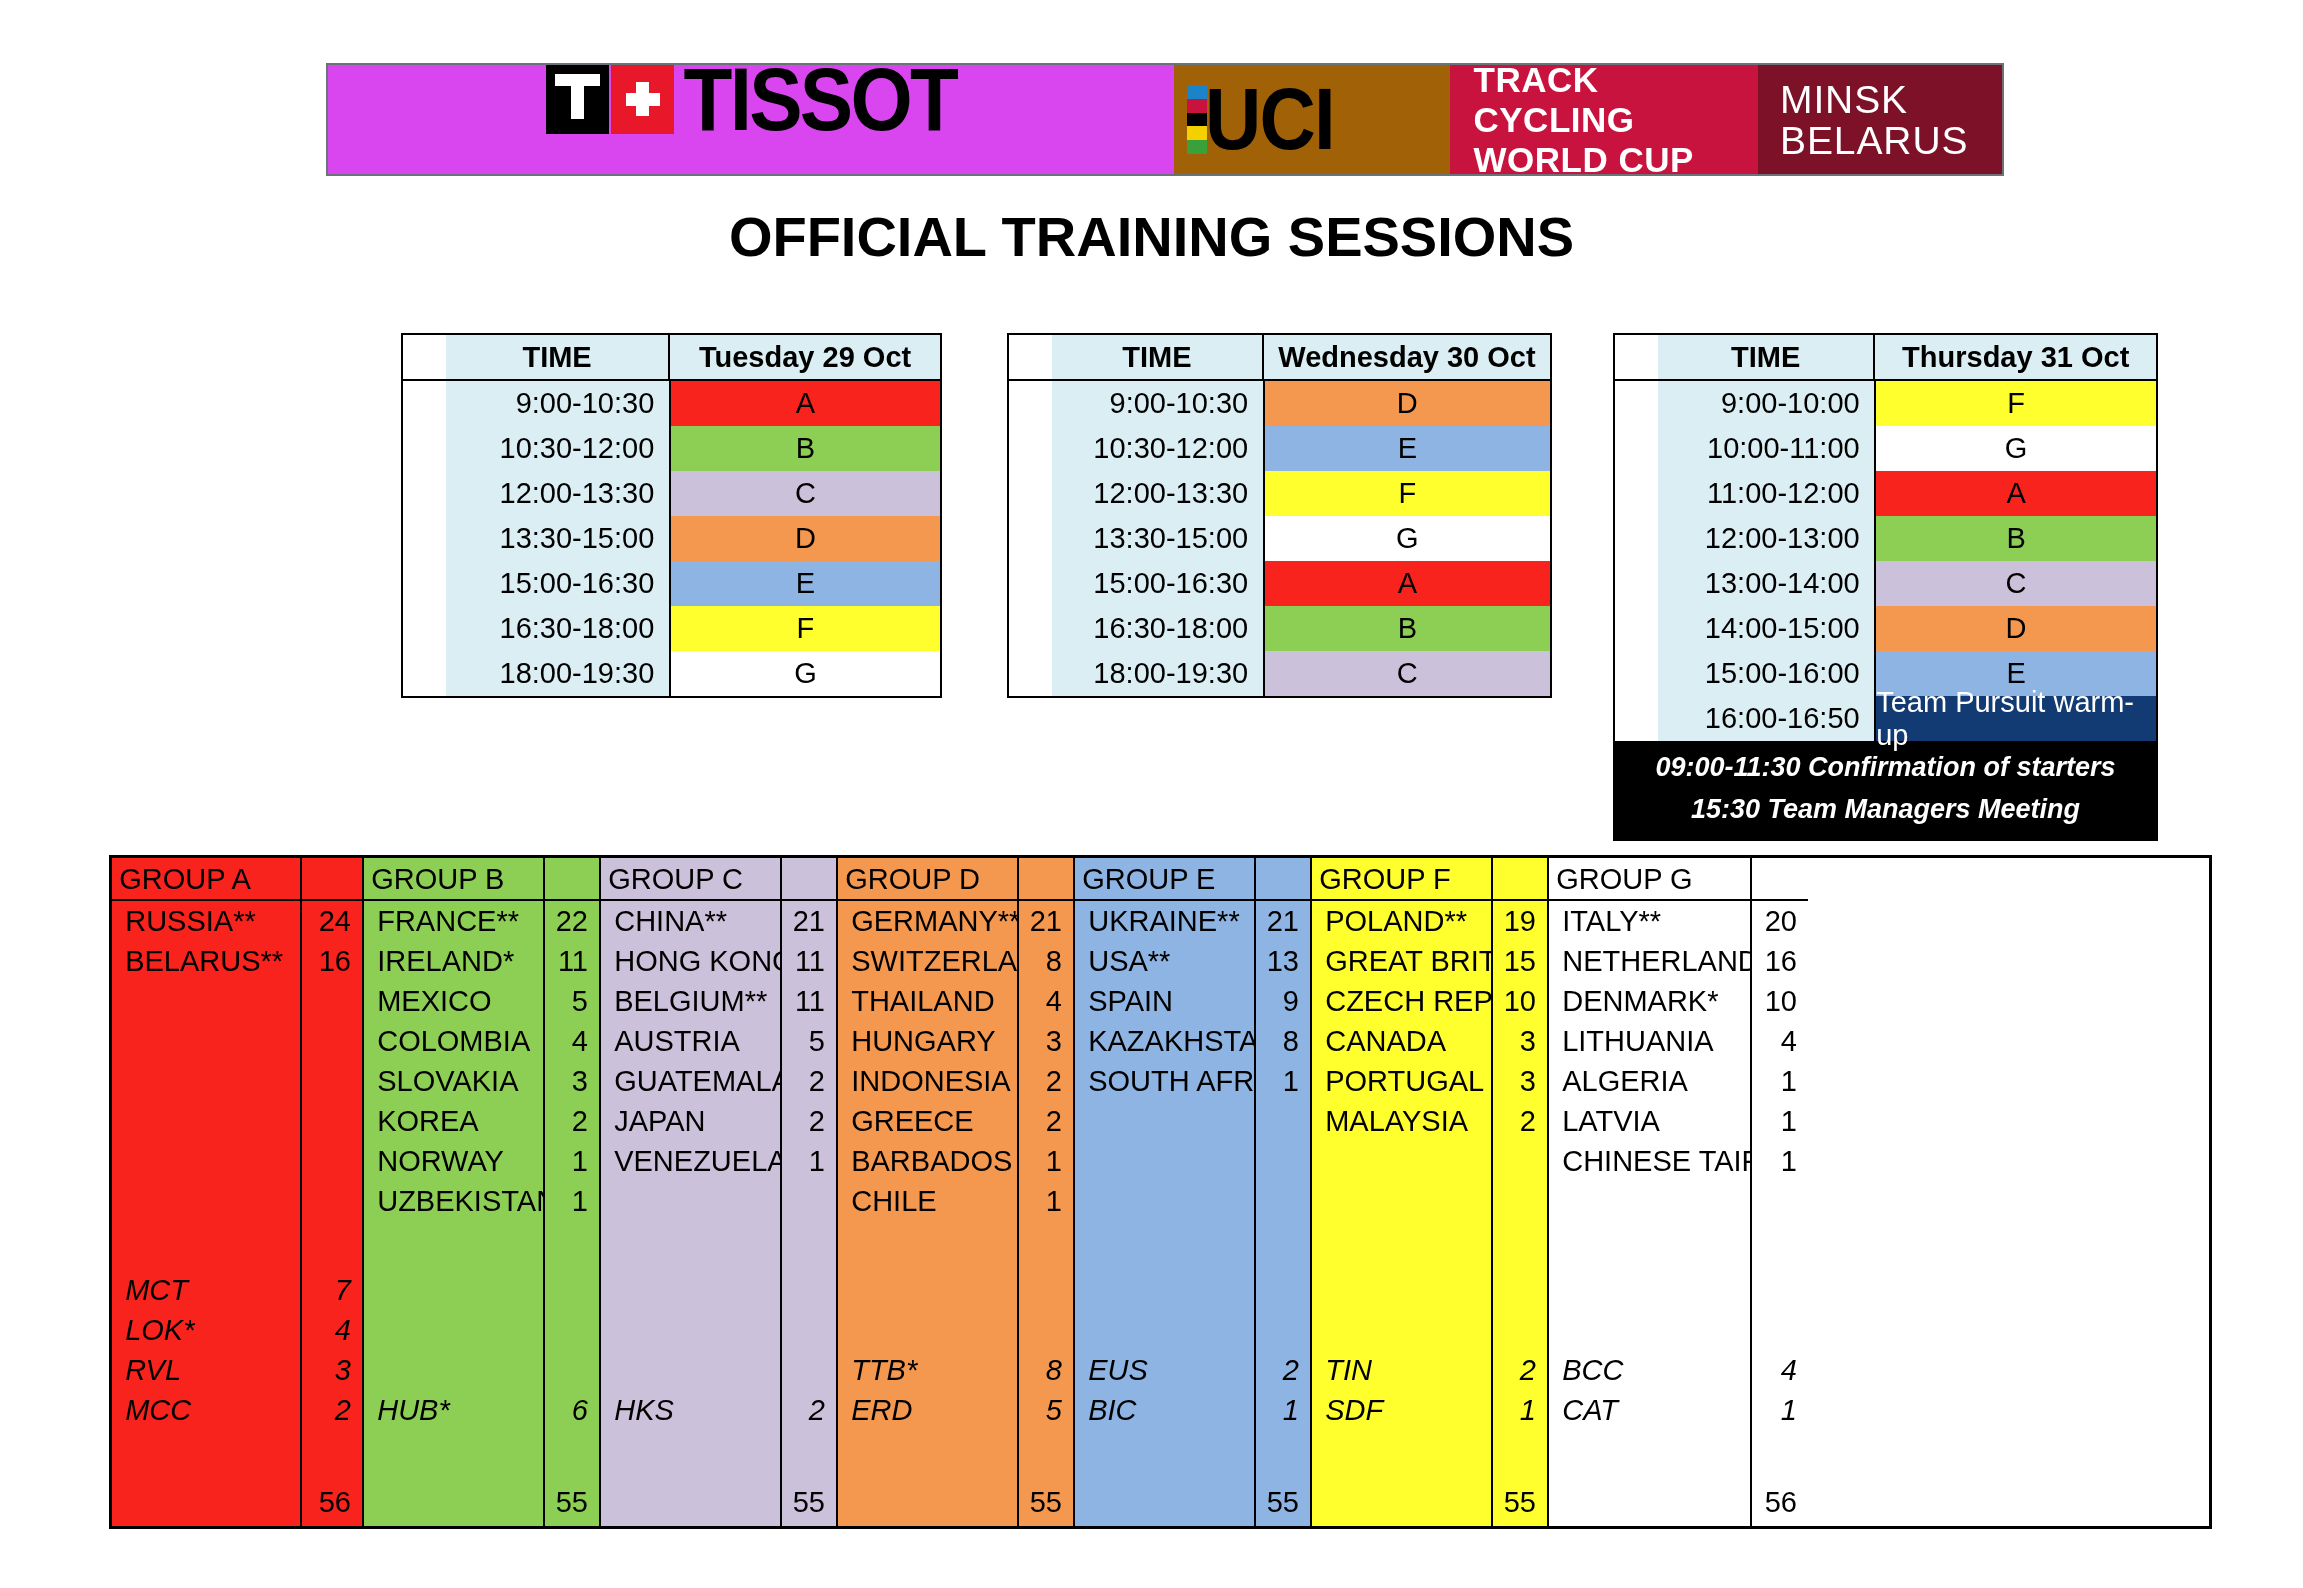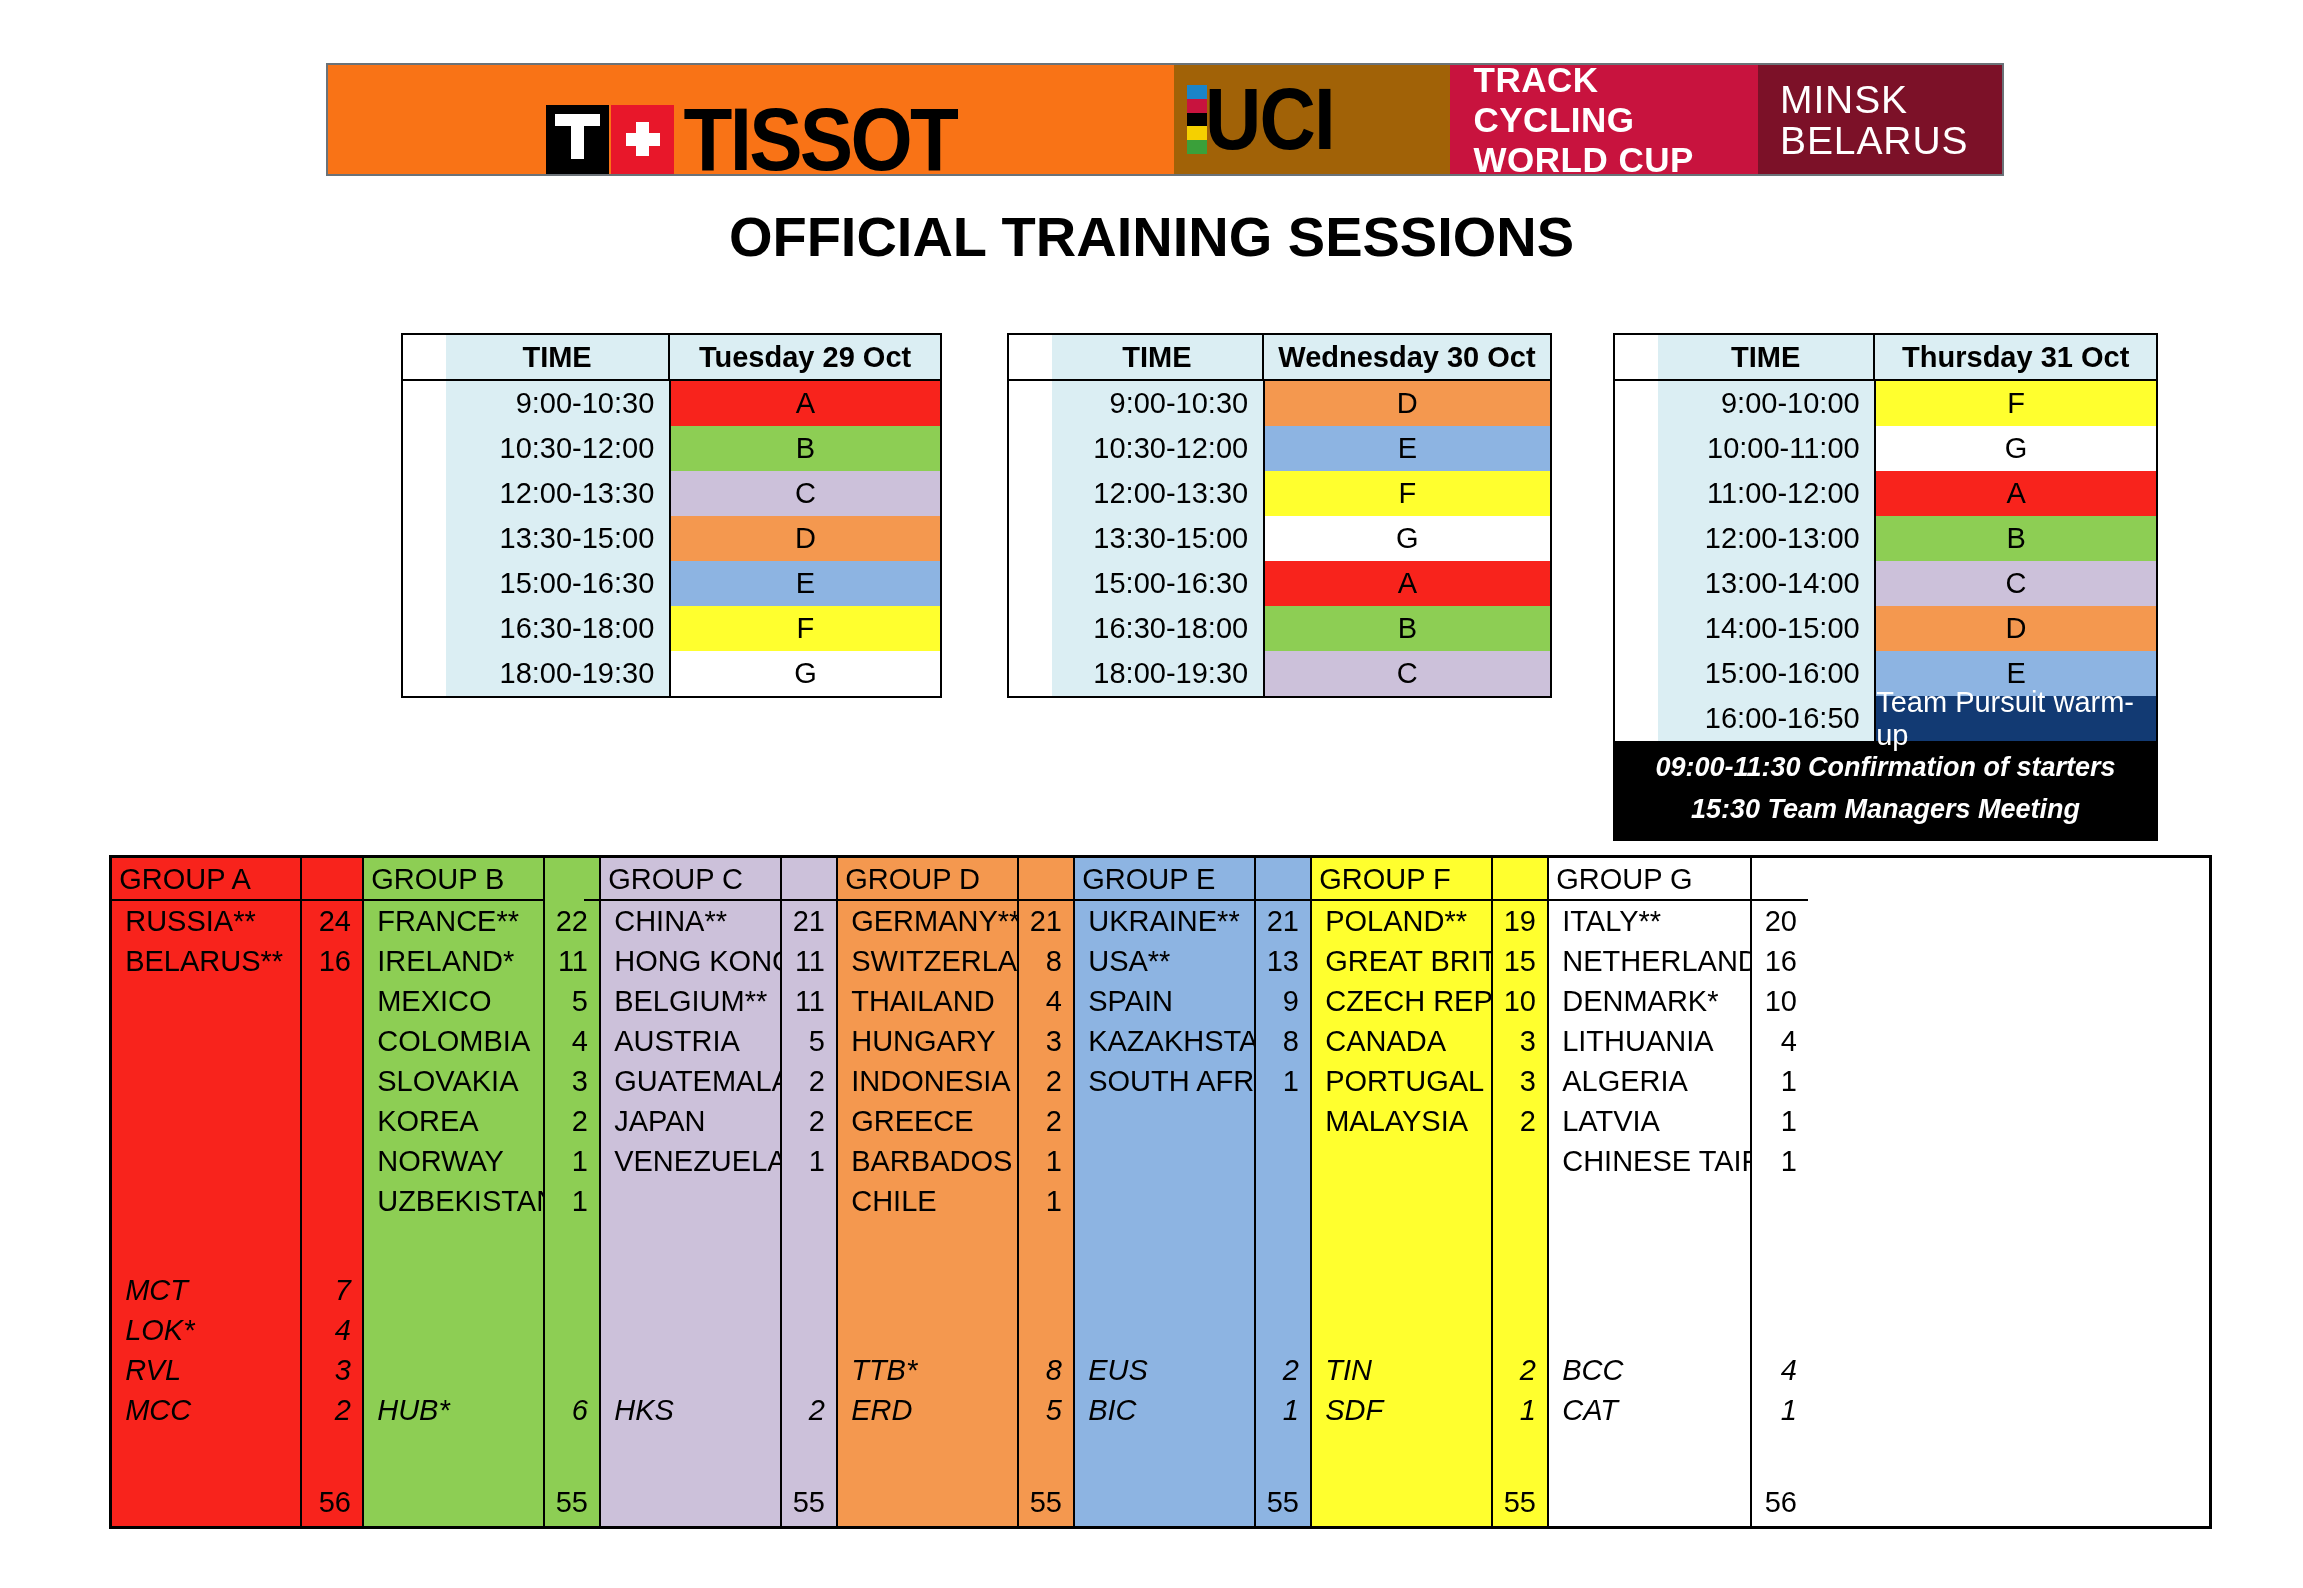--- a/index.html
+++ b/index.html
@@ -9,22 +9,22 @@
     -webkit-font-smoothing:antialiased;
   }
 
   
   .logo-bar{
     position:absolute;left:326px;top:63px;width:1678px;height:113px;
     border:2.7px solid #6b7278;background:#ffffff;
     display:flex;align-items:stretch;box-sizing:border-box;
   }
   .tissot-block{
-    flex:0 0 846px;display:flex;align-items:flex-end;justify-content:center;
-    background:#f97316;
+    flex:0 0 846px;display:flex;align-items:flex-start;justify-content:center;
+    background:#d946ef;
   }
   .tissot-mark{display:flex;align-items:center;gap:0px;}
   .tissot-t{
     width:63px;height:69px;background:#000000;position:relative;
   }
   .tissot-t::before{
     content:"";position:absolute;left:9px;top:9px;width:45px;height:11.8px;background:#ffffff;
   }
   .tissot-t::after{
     content:"";position:absolute;left:25px;top:9px;width:13.6px;height:45px;background:#ffffff;
@@ -327,21 +327,21 @@
         <div class="grow">UZBEKISTAN</div>
         <div class="gspacer"></div>
         <div class="grow ital"></div>
         <div class="grow ital"></div>
         <div class="grow ital"></div>
         <div class="grow ital">HUB*</div>
         <div class="gspacer"></div>
         <div class="gtotal empty">&nbsp;</div>
       </div>
     </div>
-    <div class="gcol num" style="width: 56px; background: rgb(141, 206, 84); align-items: flex-end;">
+    <div class="gcol num" style="width: 56px; background: rgb(141, 206, 84);">
       <div class="ghead blank">&nbsp;</div>
       <div class="gbody">
         <div class="grow">22</div>
         <div class="grow">11</div>
         <div class="grow">5</div>
         <div class="grow">4</div>
         <div class="grow">3</div>
         <div class="grow">2</div>
         <div class="grow">1</div>
         <div class="grow">1</div>

